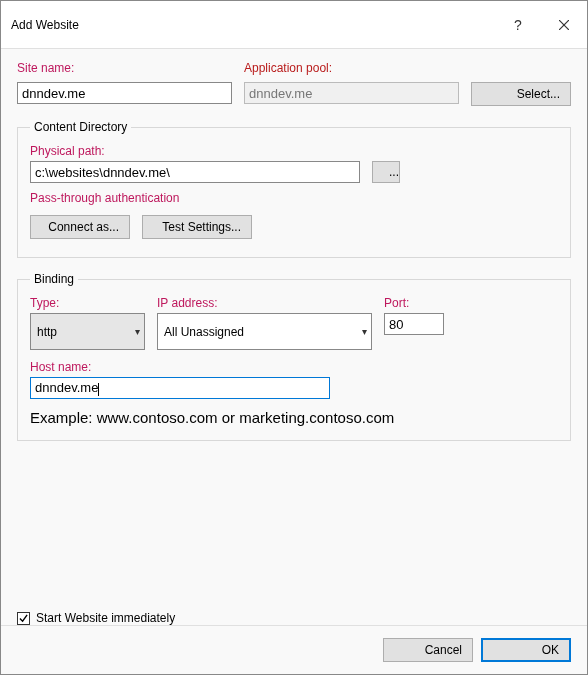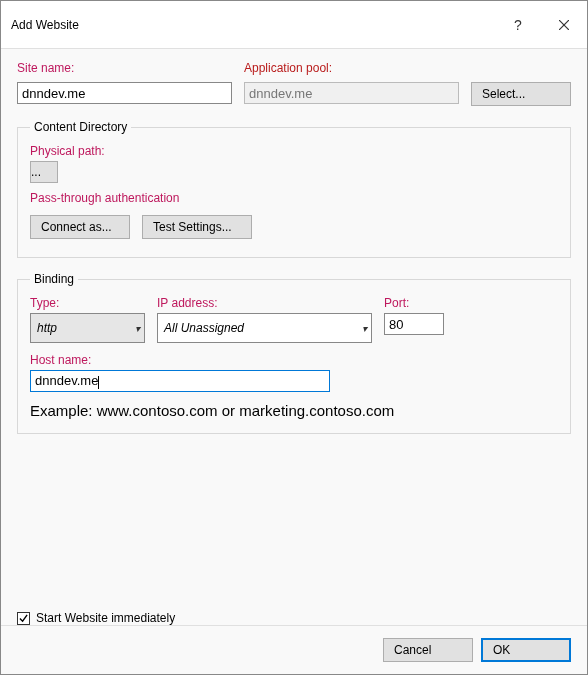--- a/index.html
+++ b/index.html
@@ -67,43 +67,42 @@
     }
     .btn {
       background: #e1e1e1;
       border: 1px solid #adadad;
       padding: 2px 10px;
       font-size: 12px;
       font-family: inherit;
       height: 24px;
       min-width: 90px;
       cursor: default;
-      text-align: left;
+      text-align: right;
     }
     .btn.small { min-width: 28px; padding: 0; height: 22px; }
     .btn.primary {
       border: 2px solid #0078d7;
       background: #e1e1e1;
     }
     fieldset {
       border: 1px solid #d8d8d8;
       margin-top: 6px;
       padding: 10px 12px 14px 12px;
     }
     legend { padding: 0 4px; font-size: 12px; color: #000; }
     .select {
       border: 1px solid #888;
       background: #e6e6e6;
-      height: 30px;
+      height: 37px;
       display: flex;
       align-items: center;
       padding: 0 4px 0 6px;
       font-size: 12px;
       justify-content: space-between;
-      font-style: italic;
     }
     .select.white { background: #fff; }
     .select .chev { font-size: 10px; color: #333; margin-left: 6px; }
     .cursor::after {
       content: "";
       display: inline-block;
       width: 1px;
       height: 13px;
       background: #000;
       vertical-align: middle;
@@ -154,20 +153,21 @@
     <div class="row" style="margin-bottom:8px">
       <input type="text" style="flex: 1 1 0%;" value="dnndev.me">
       <input type="text" class="readonly" disabled="" style="flex: 1 1 0%;" value="dnndev.me">
       <button class="btn" style="width:100px">Select...</button>
     </div>
 
     <fieldset>
       <legend>Content Directory</legend>
       <span class="label">Physical path:</span>
       <div class="row" style="margin-bottom:8px">
+        <input type="text" style="width: 330px;" value="c:\websites\dnndev.me\">
         <button class="btn small">...</button>
       </div>
       <span class="label" style="margin-bottom:10px;display:block">Pass-through authentication</span>
       <div class="row">
         <button class="btn" style="min-width:100px">Connect as...</button>
         <button class="btn" style="min-width:110px">Test Settings...</button>
       </div>
     </fieldset>
 
     <fieldset style="margin-top:14px">

